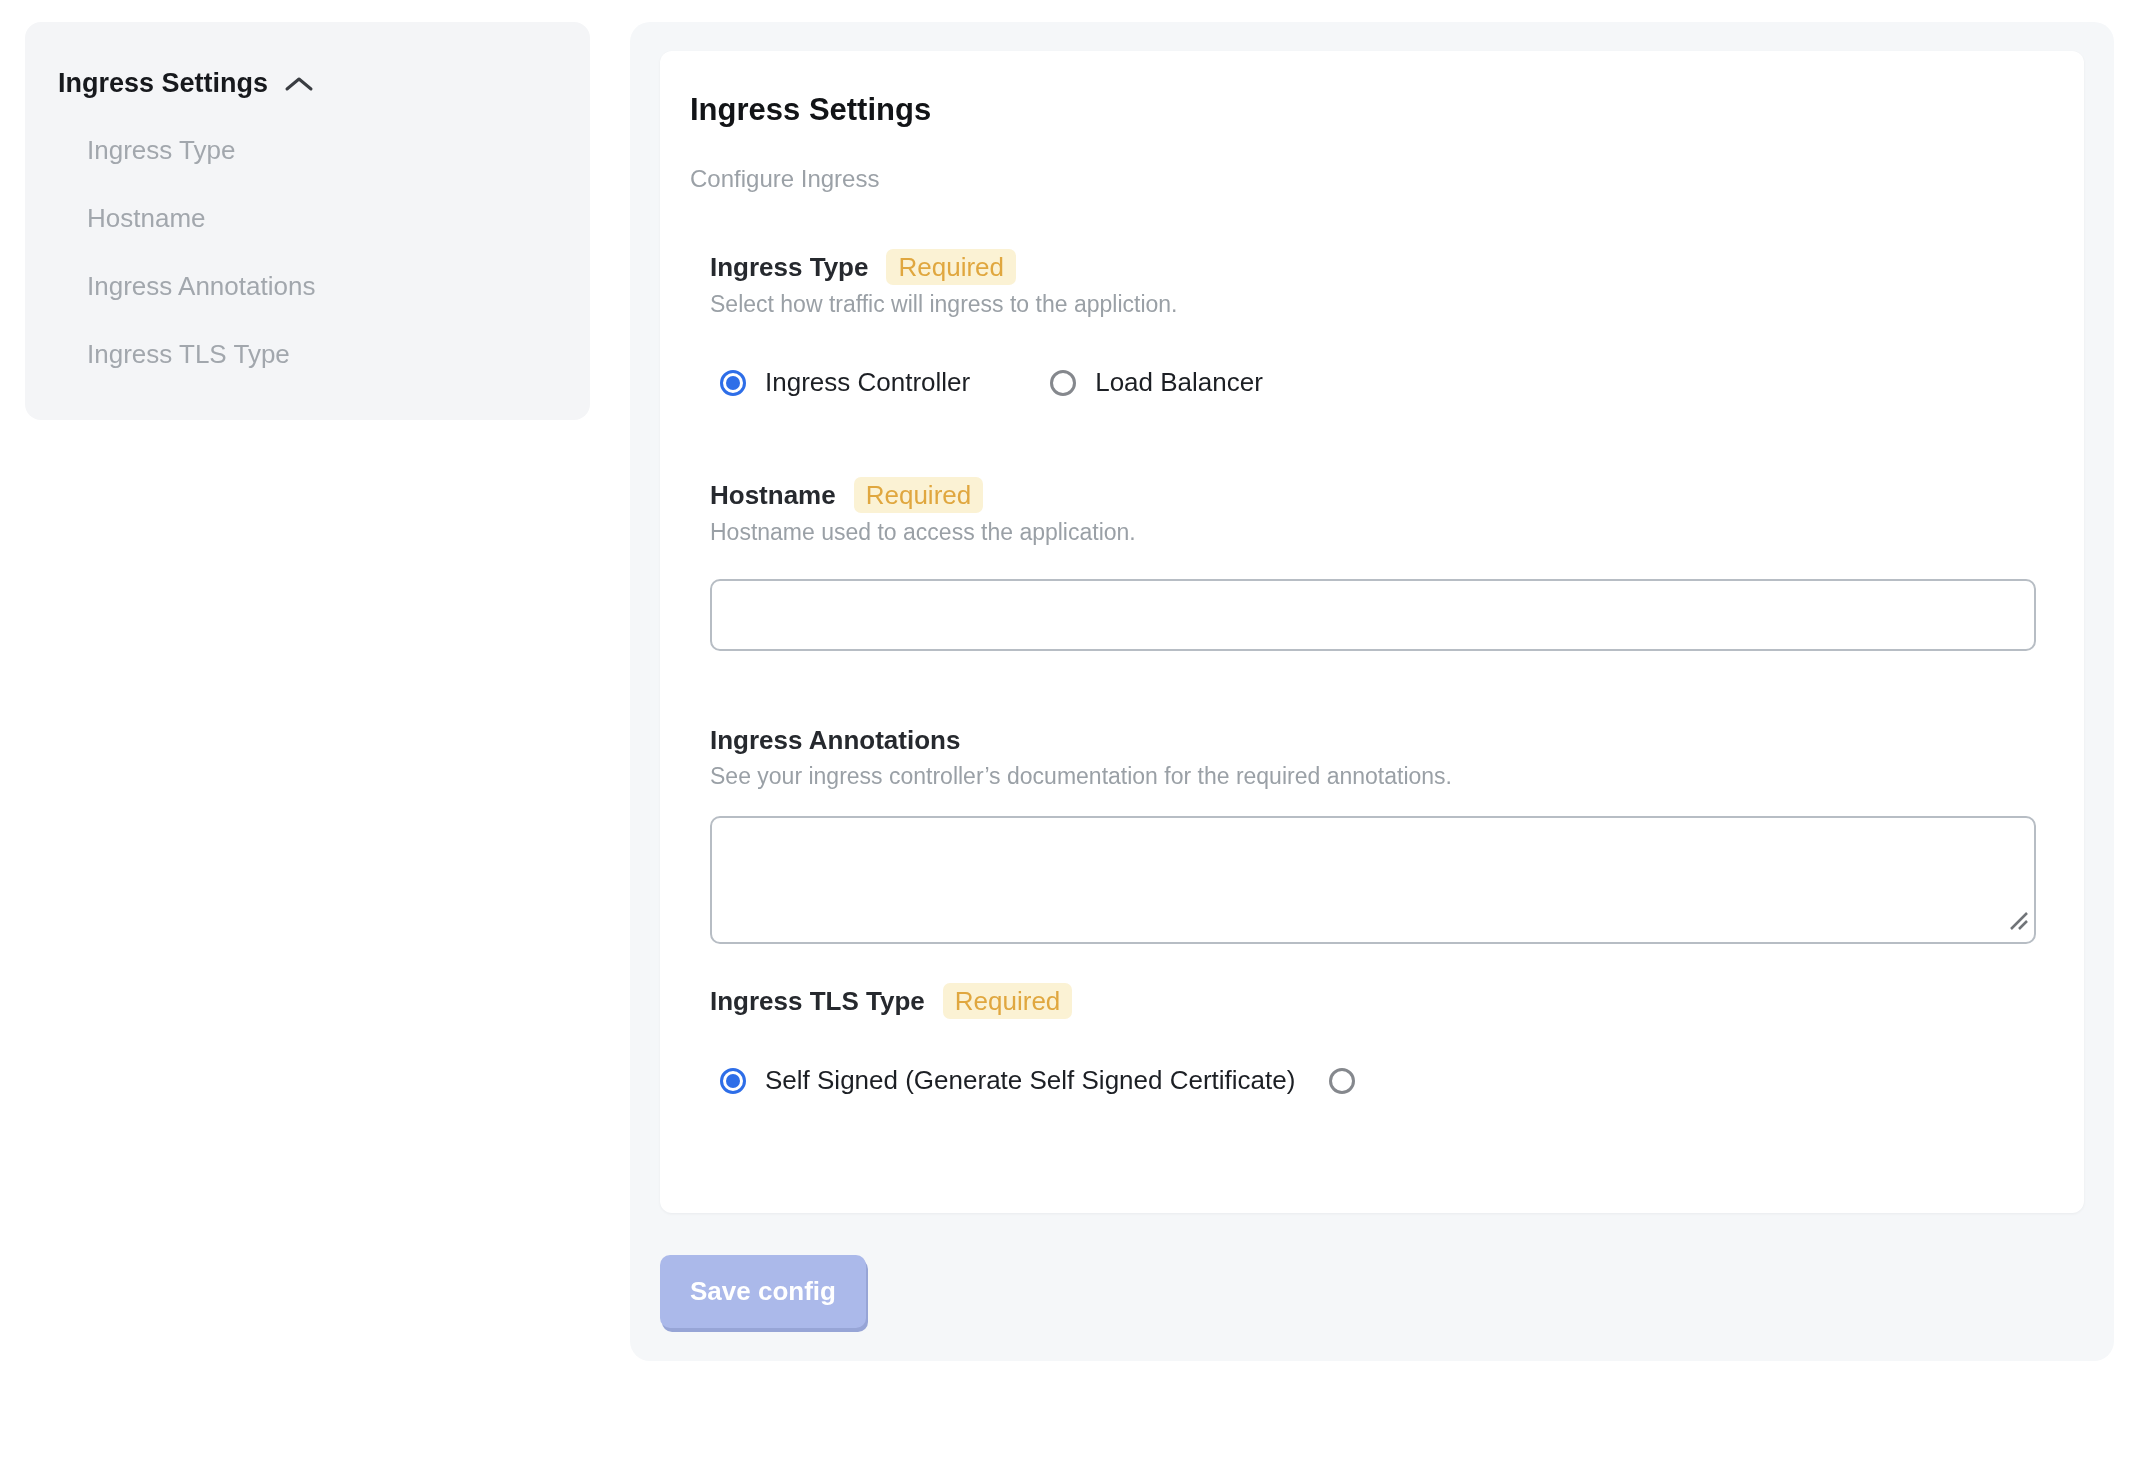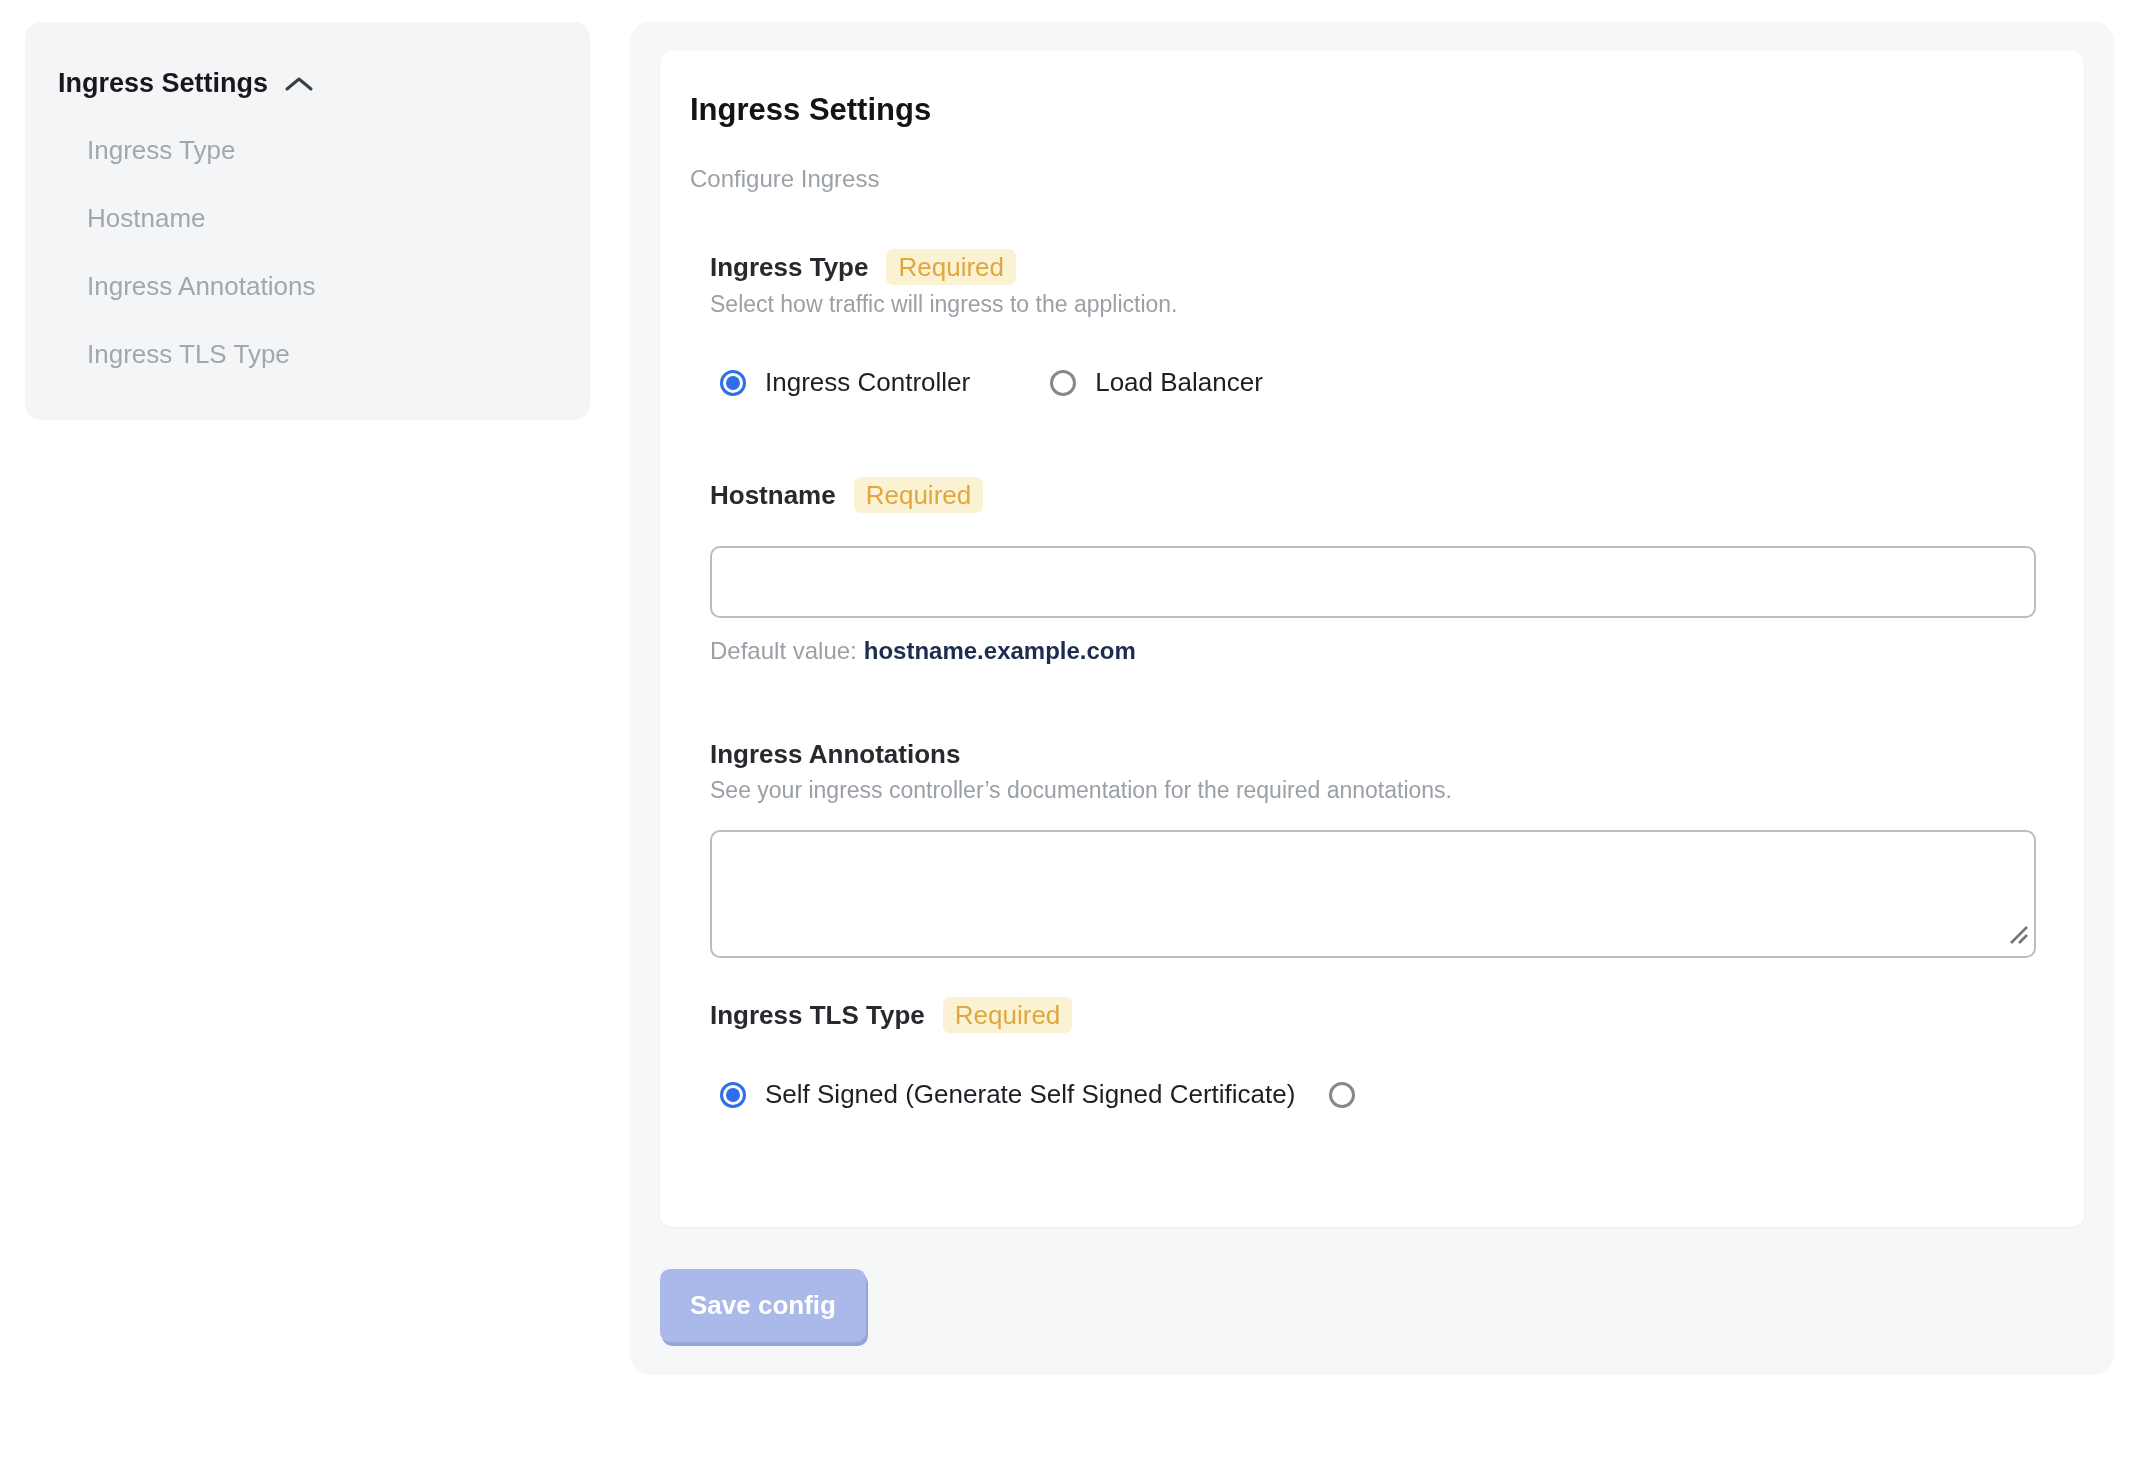--- a/index.html
+++ b/index.html
@@ -146,22 +146,22 @@
               <span>Load Balancer</span>
             </label>
           </div>
         </div>
 
         <div class="field field-hostname">
           <div class="field-label-row">
             <span class="field-label">Hostname</span>
             <span class="badge">Required</span>
           </div>
+          <p class="field-desc">Hostname used to access the application.</p>
           <input type="text" class="text-input" value="" style="">
-          <p class="default-line"><span>Default value:</span><span class="default-value">hostname.example.com</span></p>
         </div>
 
         <div class="field field-annotations">
           <div class="field-label-row">
             <span class="field-label">Ingress Annotations</span>
           </div>
           <p class="field-desc">See your ingress controller’s documentation for the required annotations.</p>
           <div class="textarea-wrap">
             <textarea class="annotations-input" style=""></textarea>
             <span class="resize-handle">

